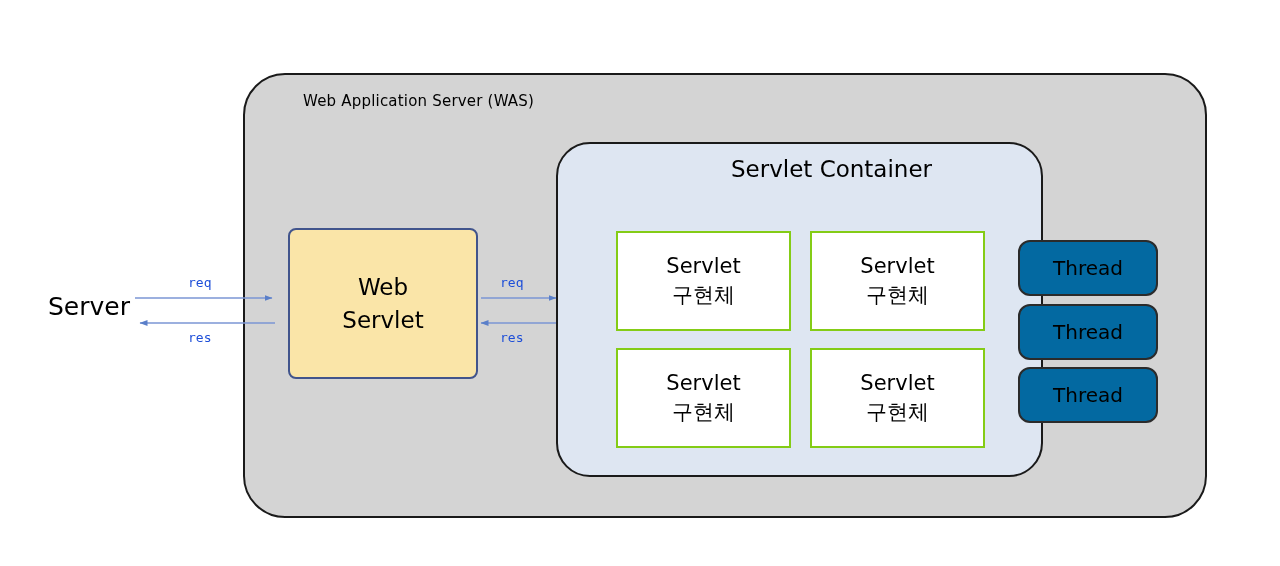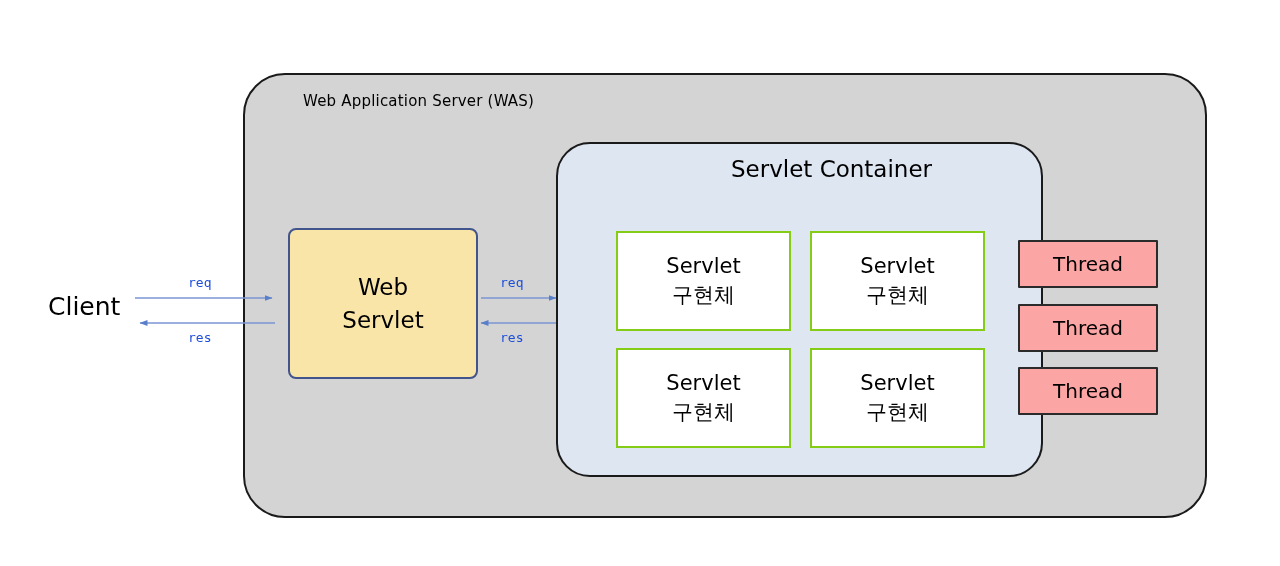--- a/index.html
+++ b/index.html
@@ -90,24 +90,24 @@
   .sv-1 { left: 616px; top: 231px; }
   .sv-2 { left: 810px; top: 231px; }
   .sv-3 { left: 616px; top: 348px; }
   .sv-4 { left: 810px; top: 348px; }
 
   
   .thread-box {
     position: absolute;
     left: 1018px;
     width: 140px;
-    height: 48px;
-    background: #fca5a5;
+    height: 56px;
+    background: #0369a1;
     border: 2px solid #2b2b2b;
-    border-radius: 1px;
+    border-radius: 12px;
     box-sizing: border-box;
     display: flex;
     align-items: center;
     justify-content: center;
     font-size: 20px;
     color: #000000;
   }
   .th-1 { top: 240px; }
   .th-2 { top: 304px; }
   .th-3 { top: 367px; }
@@ -201,21 +201,21 @@
 
   <div class="thread-box th-1">Thread</div>
   <div class="thread-box th-2">Thread</div>
   <div class="thread-box th-3">Thread</div>
 
   <div class="webserver-box">
     <span>Web</span>
     <span>Servlet</span>
   </div>
 
-  <div class="client-label">Client</div>
+  <div class="client-label">Server</div>
 
   <svg class="arrows" viewBox="0 0 1280 566">
     <defs>
       <marker id="ahead" markerWidth="9" markerHeight="9" refX="7.5" refY="3.6" orient="auto" markerUnits="userSpaceOnUse">
         <path d="M0,0.6 L8,3.6 L0,6.6 z" fill="#5a7fc9"></path>
       </marker>
     </defs>
 
     <line x1="135" y1="298" x2="272" y2="298" stroke="#7b96d4" stroke-width="1.6" marker-end="url(#ahead)"></line>
 

